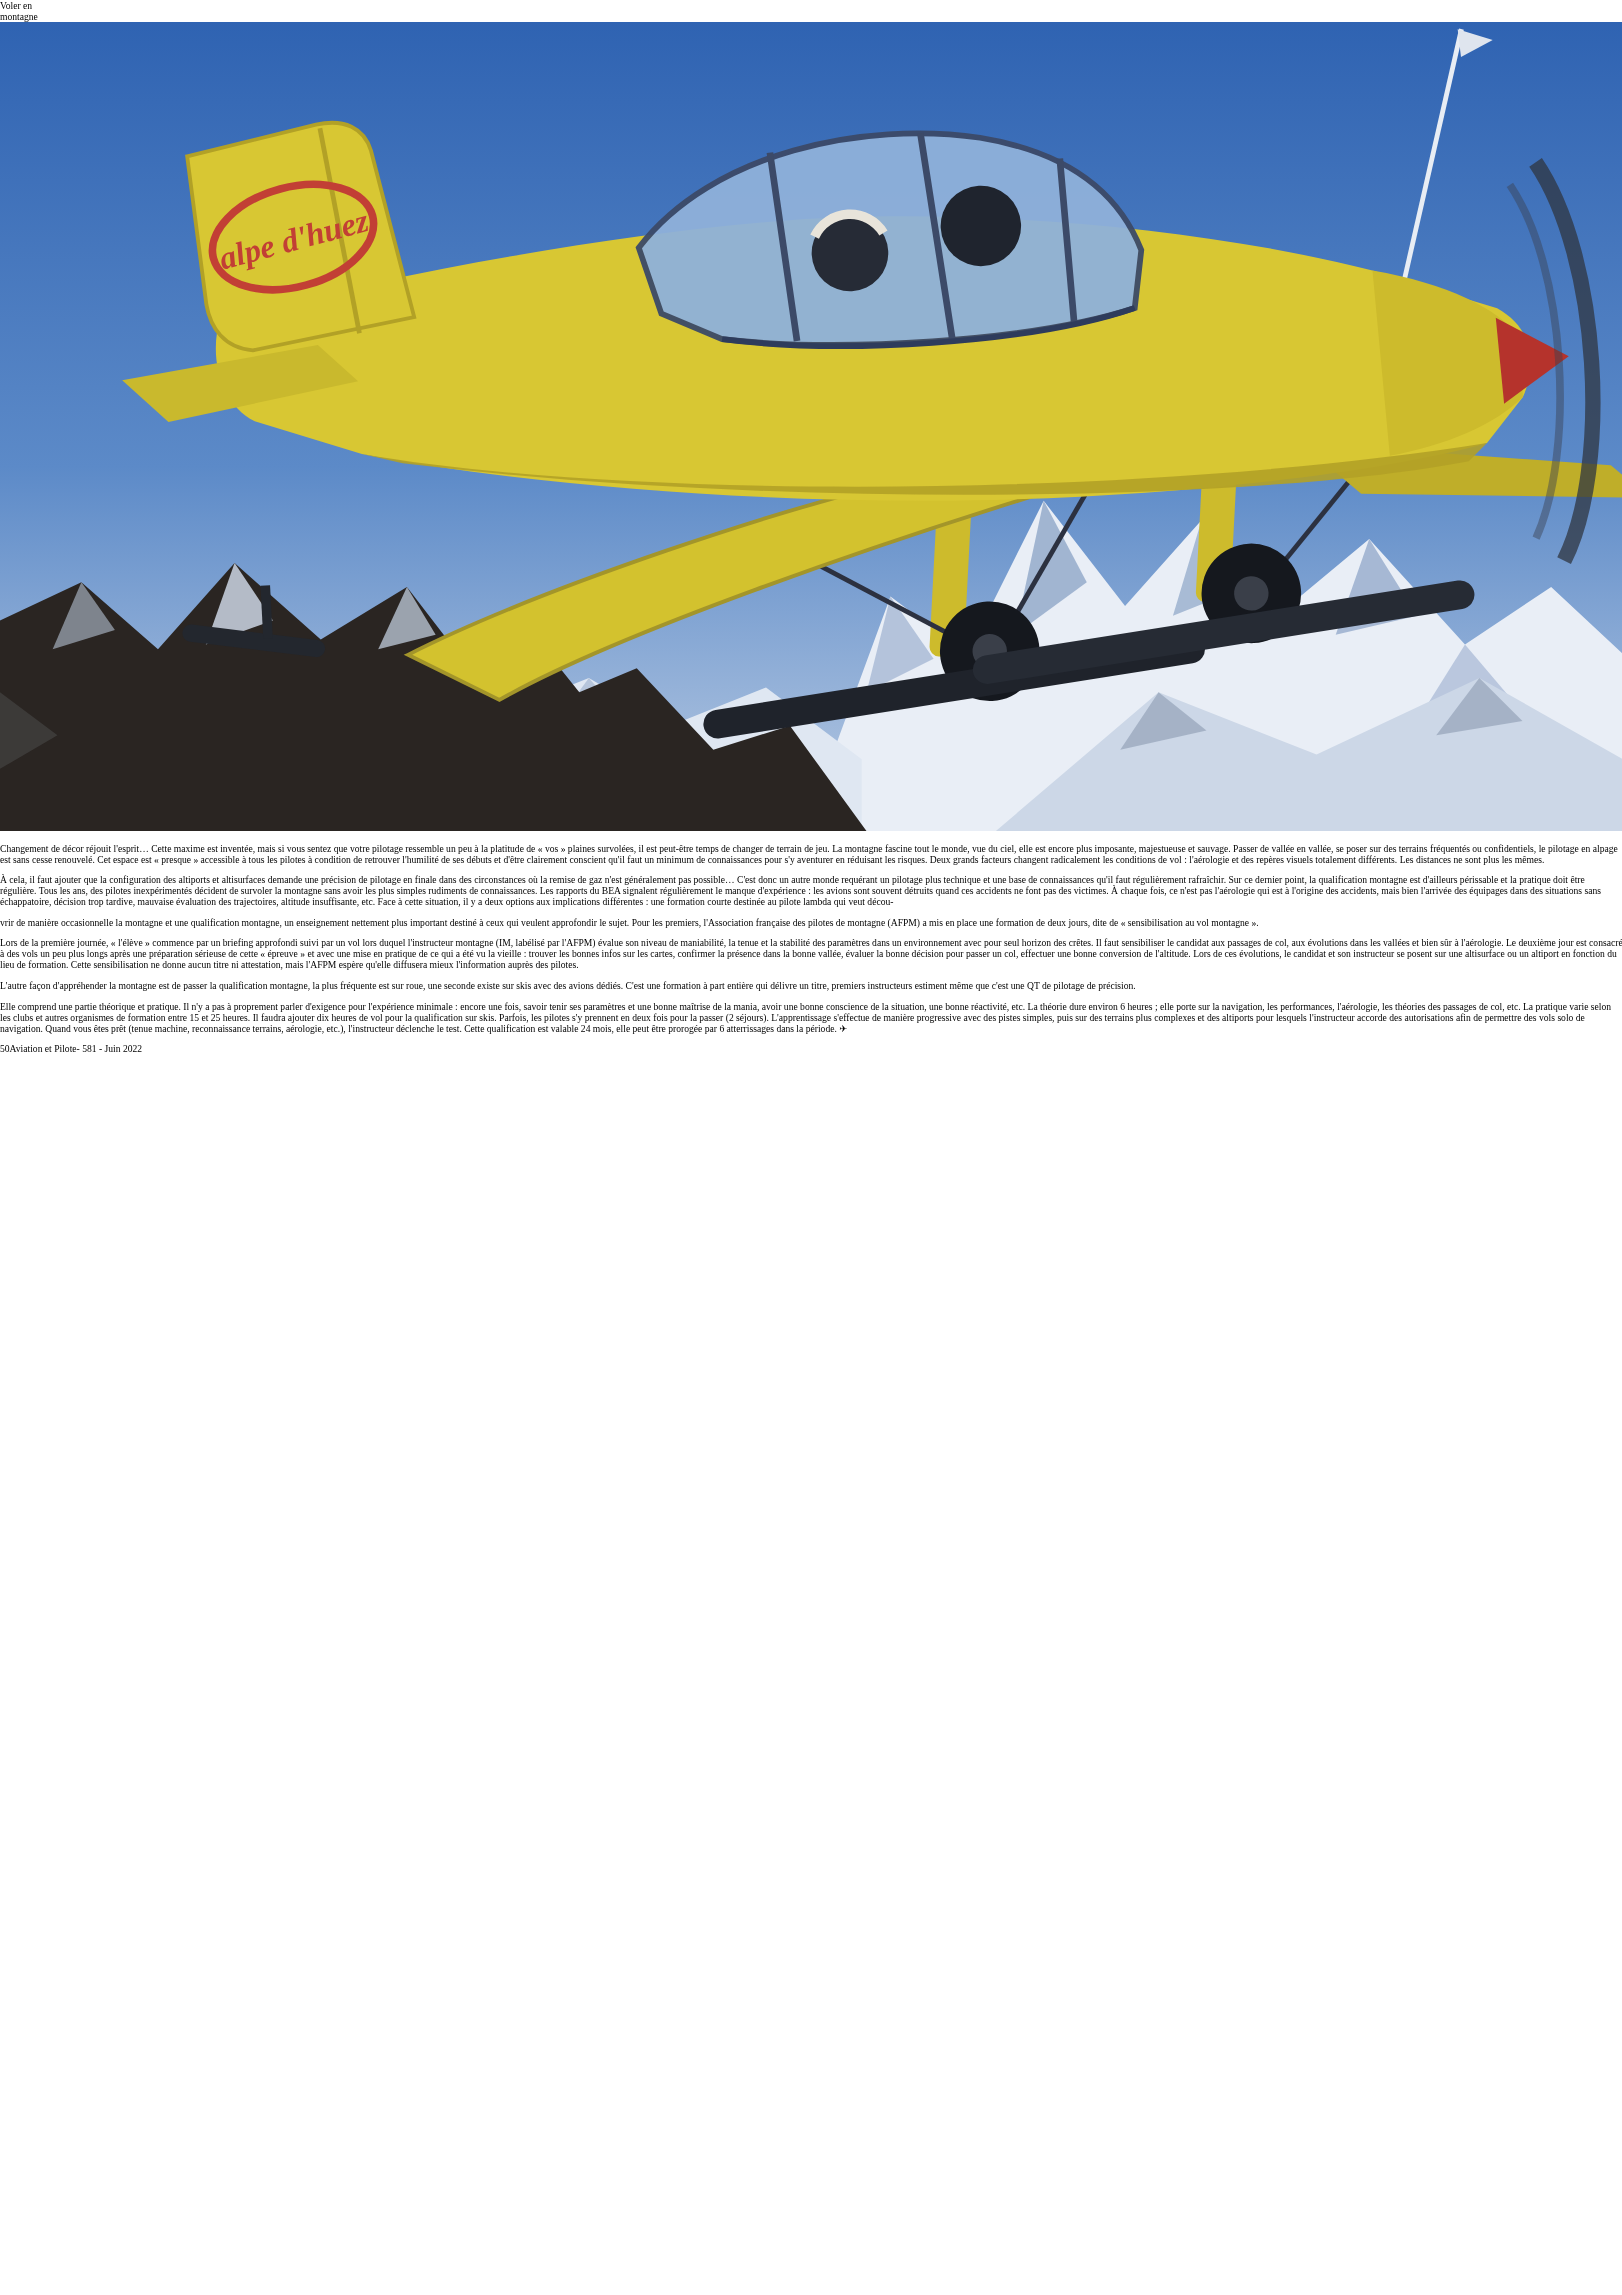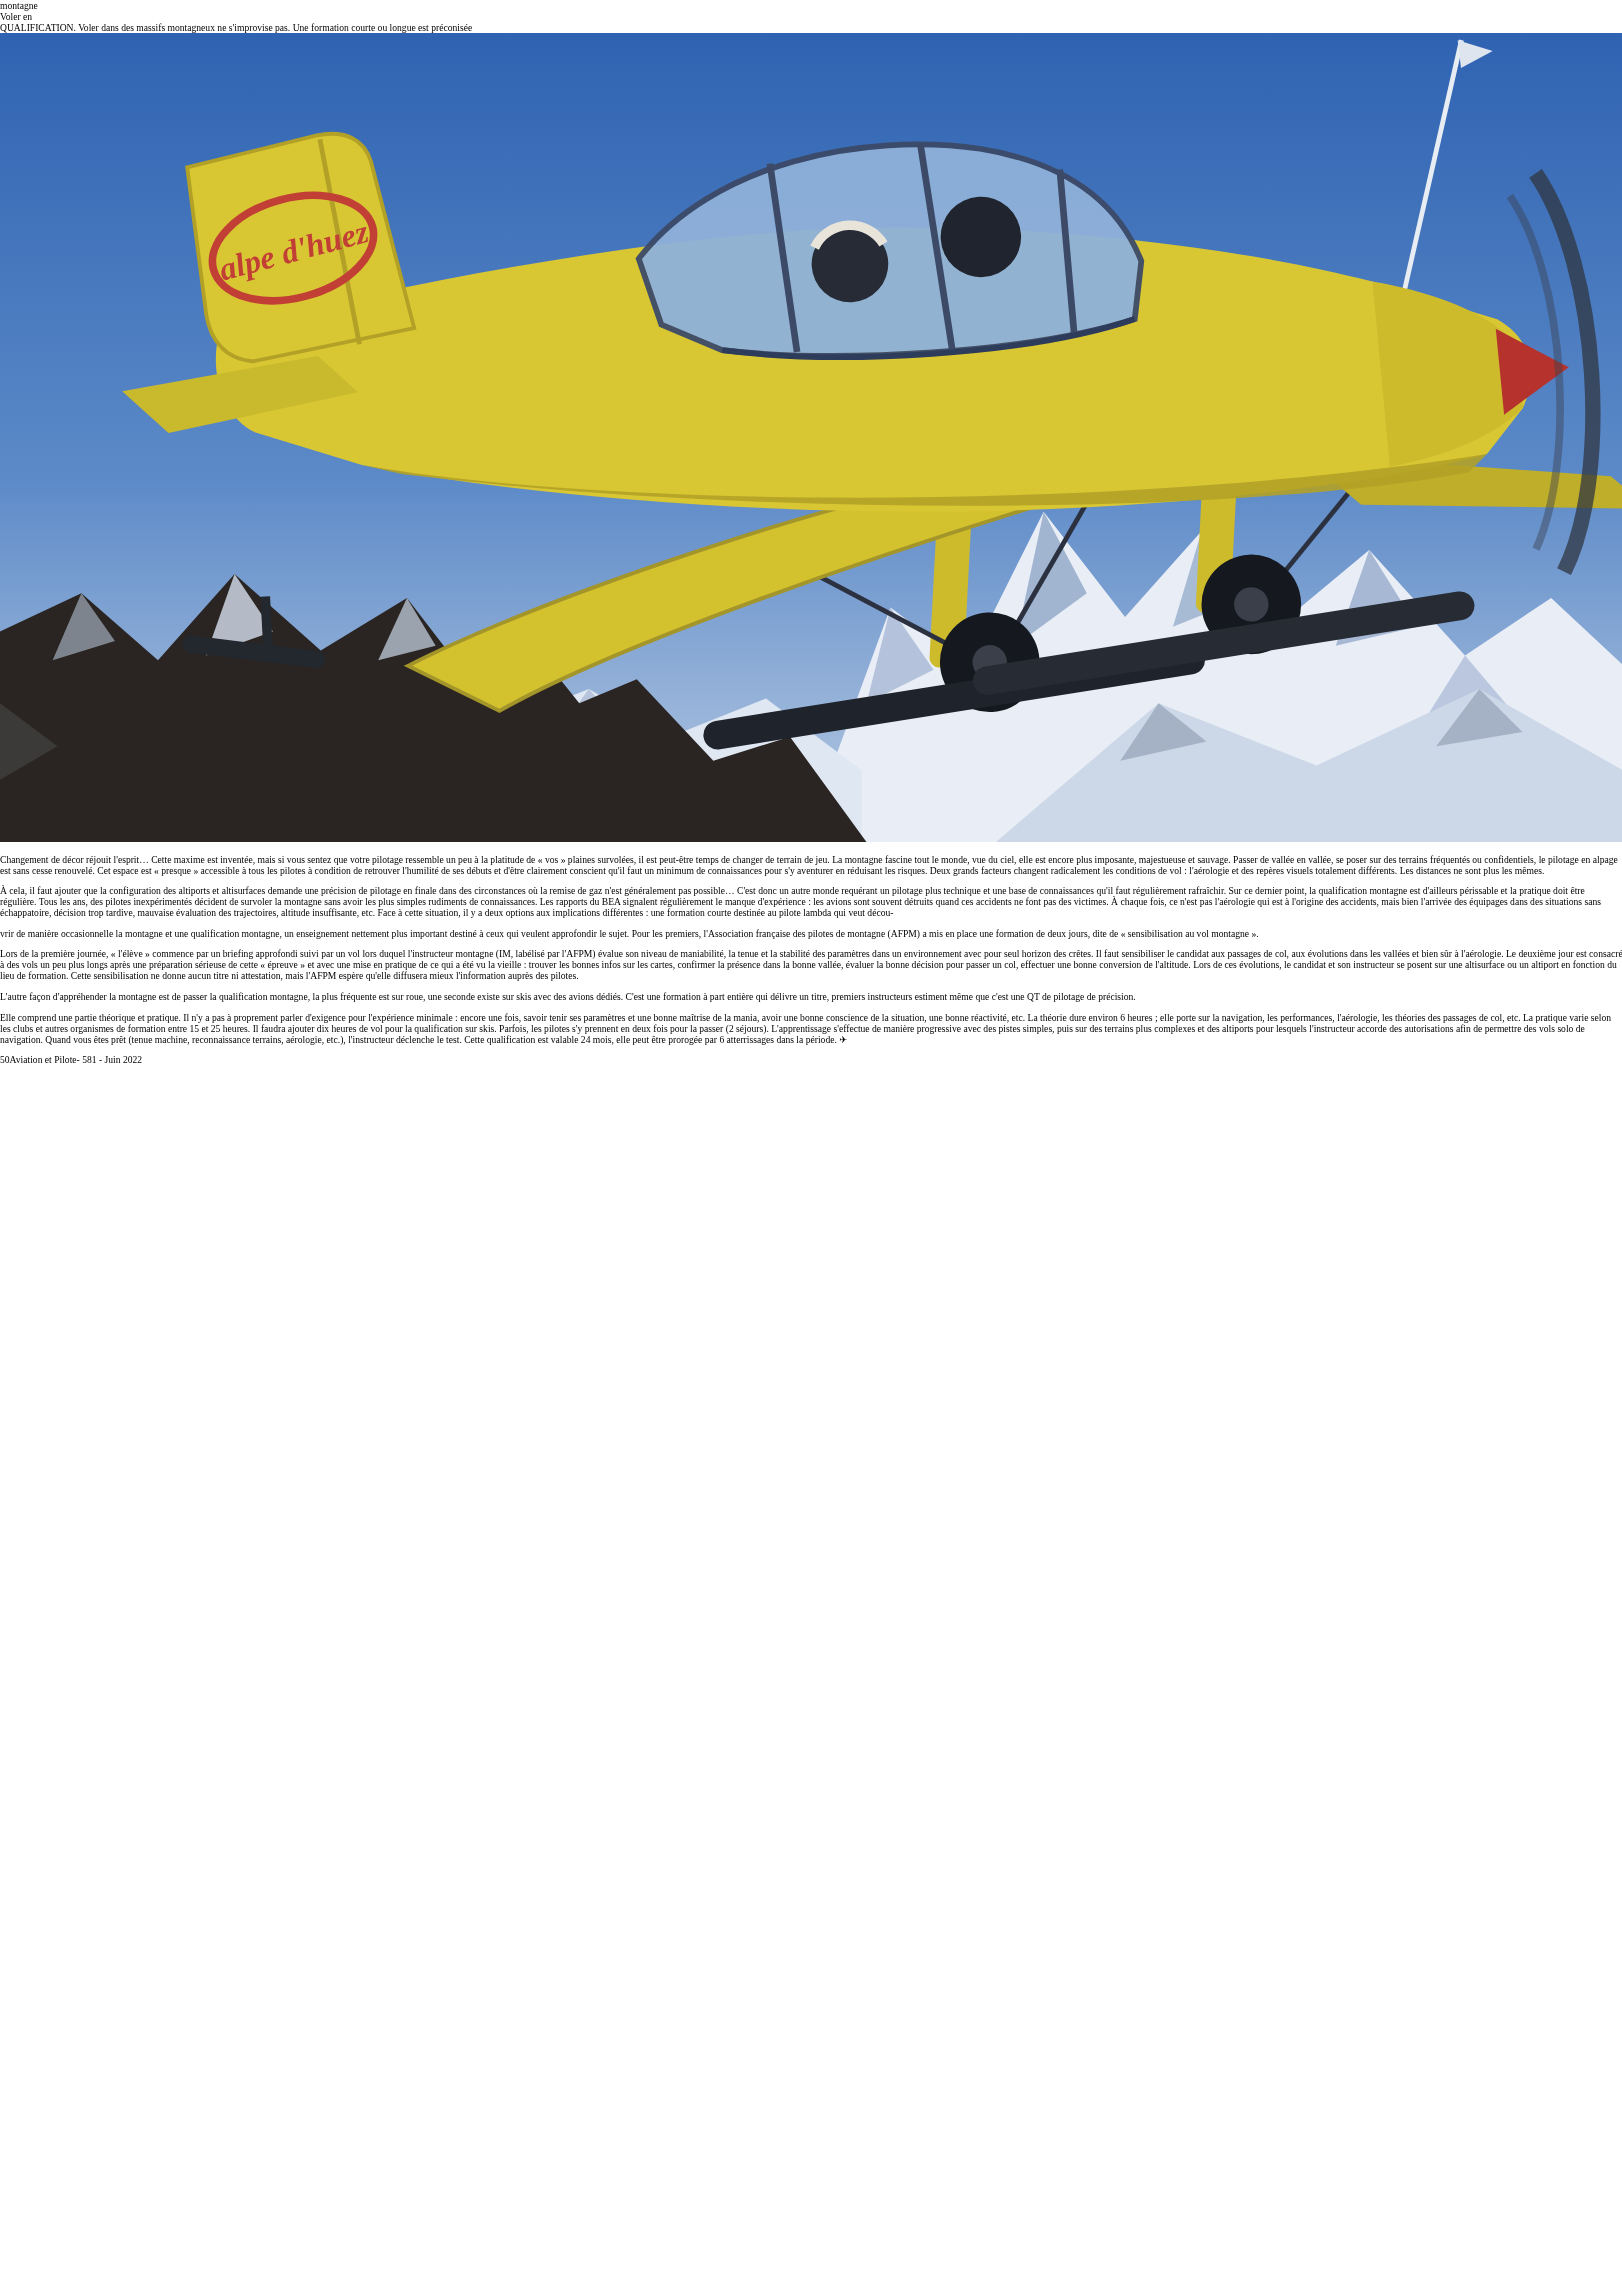--- a/index.html
+++ b/index.html
@@ -69,27 +69,24 @@
 </head>
 <body>
 
 <div class="page">
   <div class="inner">
 
     <div class="masthead">
 
 
       <div class="title">
+        <div>Voler en</div>
         <div>montagne</div>
-        <div>Voler en</div>
-      </div>
-
-      <div class="standfirst">
-        <span class="kicker">QUALIFICATION.</span><span> Voler dans des massifs montagneux ne s'improvise pas. Une formation courte ou longue est préconisée</span>
-      </div>
+      </div>
+
     </div>
 
     <div class="photo">
       <svg viewBox="0 0 1695 845" preserveAspectRatio="none">
         <defs>
           <linearGradient id="sky" x1="0" y1="0" x2="0" y2="1">
             <stop offset="0" stop-color="#2f63b2"></stop>
               <stop offset=".55" stop-color="#5c8ac8"></stop>
               <stop offset="1" stop-color="#b9cbe3"></stop>
           </linearGradient>

